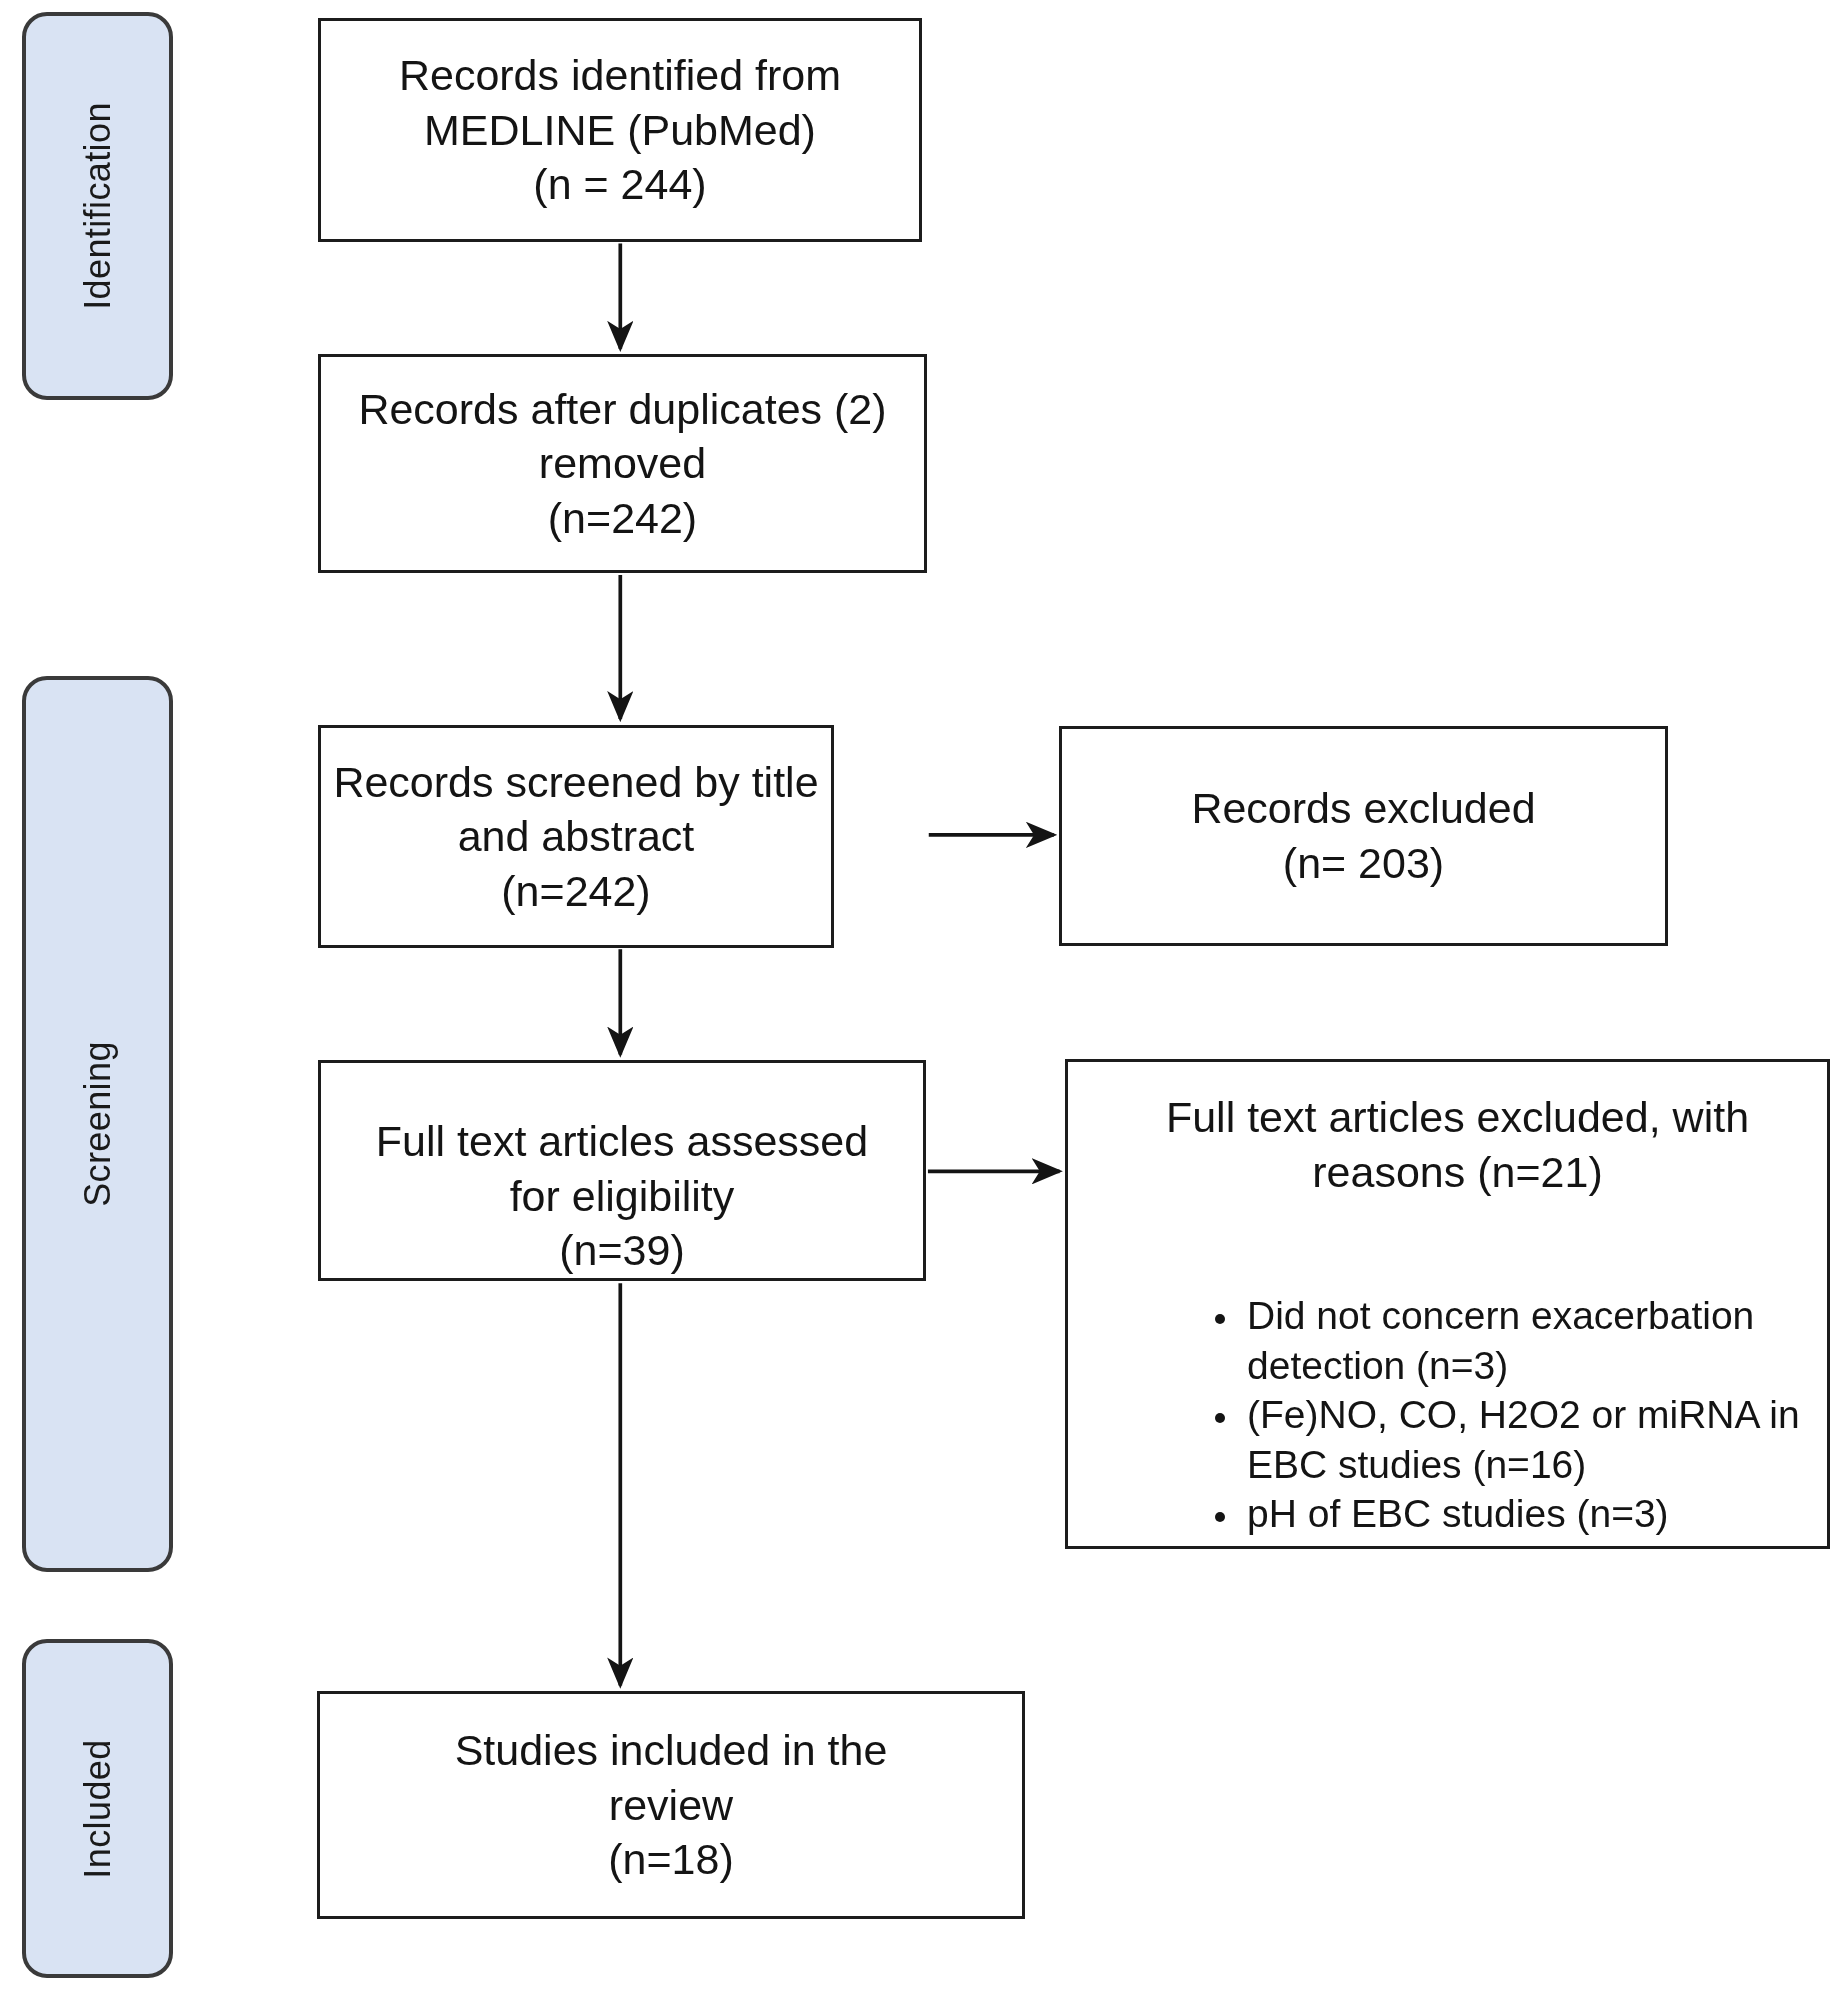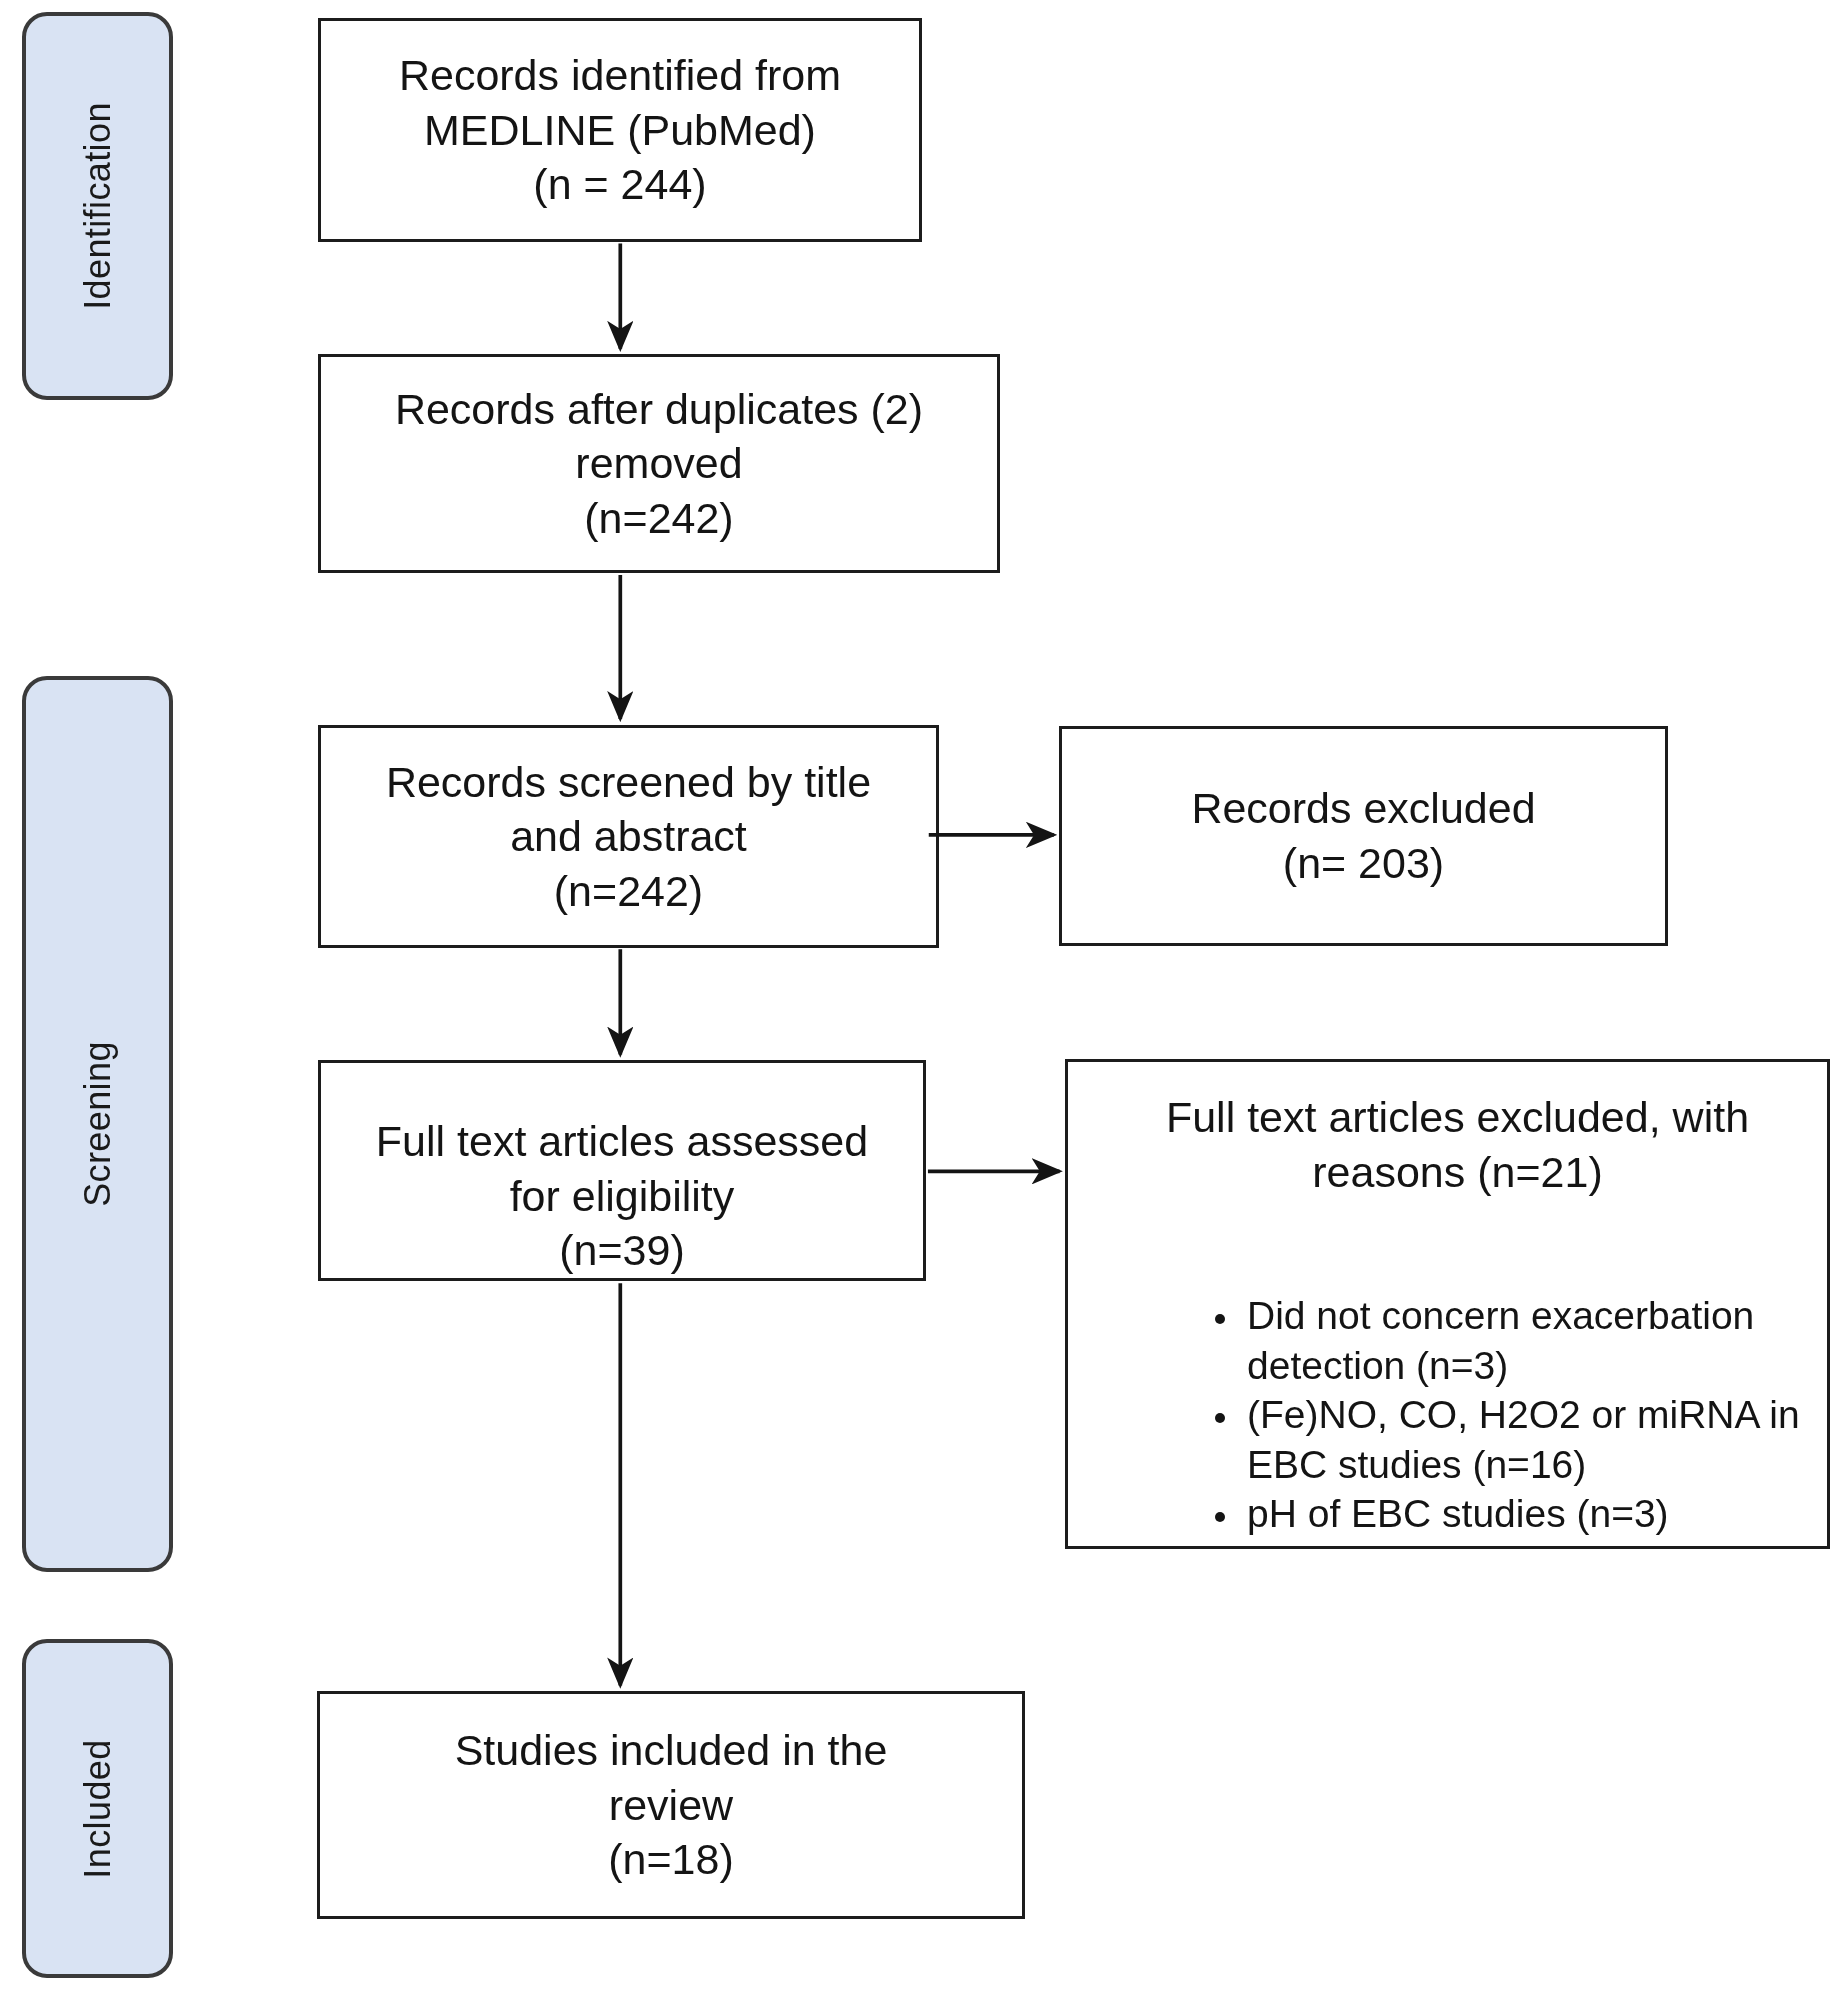--- a/index.html
+++ b/index.html
@@ -46,22 +46,22 @@
     display: flex;
     align-items: center;
     justify-content: center;
     text-align: center;
     font-size: 43px;
     line-height: 1.27;
   }
   .node .node-text { white-space: pre-line; }
 
   #node-records-identified   { left: 318px;  top: 18px;   width: 604px; height: 224px; }
-  #node-records-deduplicated { left: 318px;  top: 354px;  width: 682px; height: 219px; }
-  #node-records-screened     { left: 318px;  top: 725px;  width: 621px; height: 223px; }
+  #node-records-deduplicated { left: 318px;  top: 354px;  width: 609px; height: 219px; }
+  #node-records-screened     { left: 318px;  top: 725px;  width: 516px; height: 223px; }
   #node-fulltext-assessed    { left: 318px;  top: 1060px; width: 608px; height: 221px; align-items: flex-end; }
   #node-studies-included     { left: 317px;  top: 1691px; width: 708px; height: 228px; }
   #node-records-excluded     { left: 1059px; top: 726px;  width: 609px; height: 220px; }
 
   #node-fulltext-excluded {
     left: 1065px; top: 1059px; width: 765px; height: 490px;
     display: block;
     text-align: center;
   }
   .reasons-heading {

